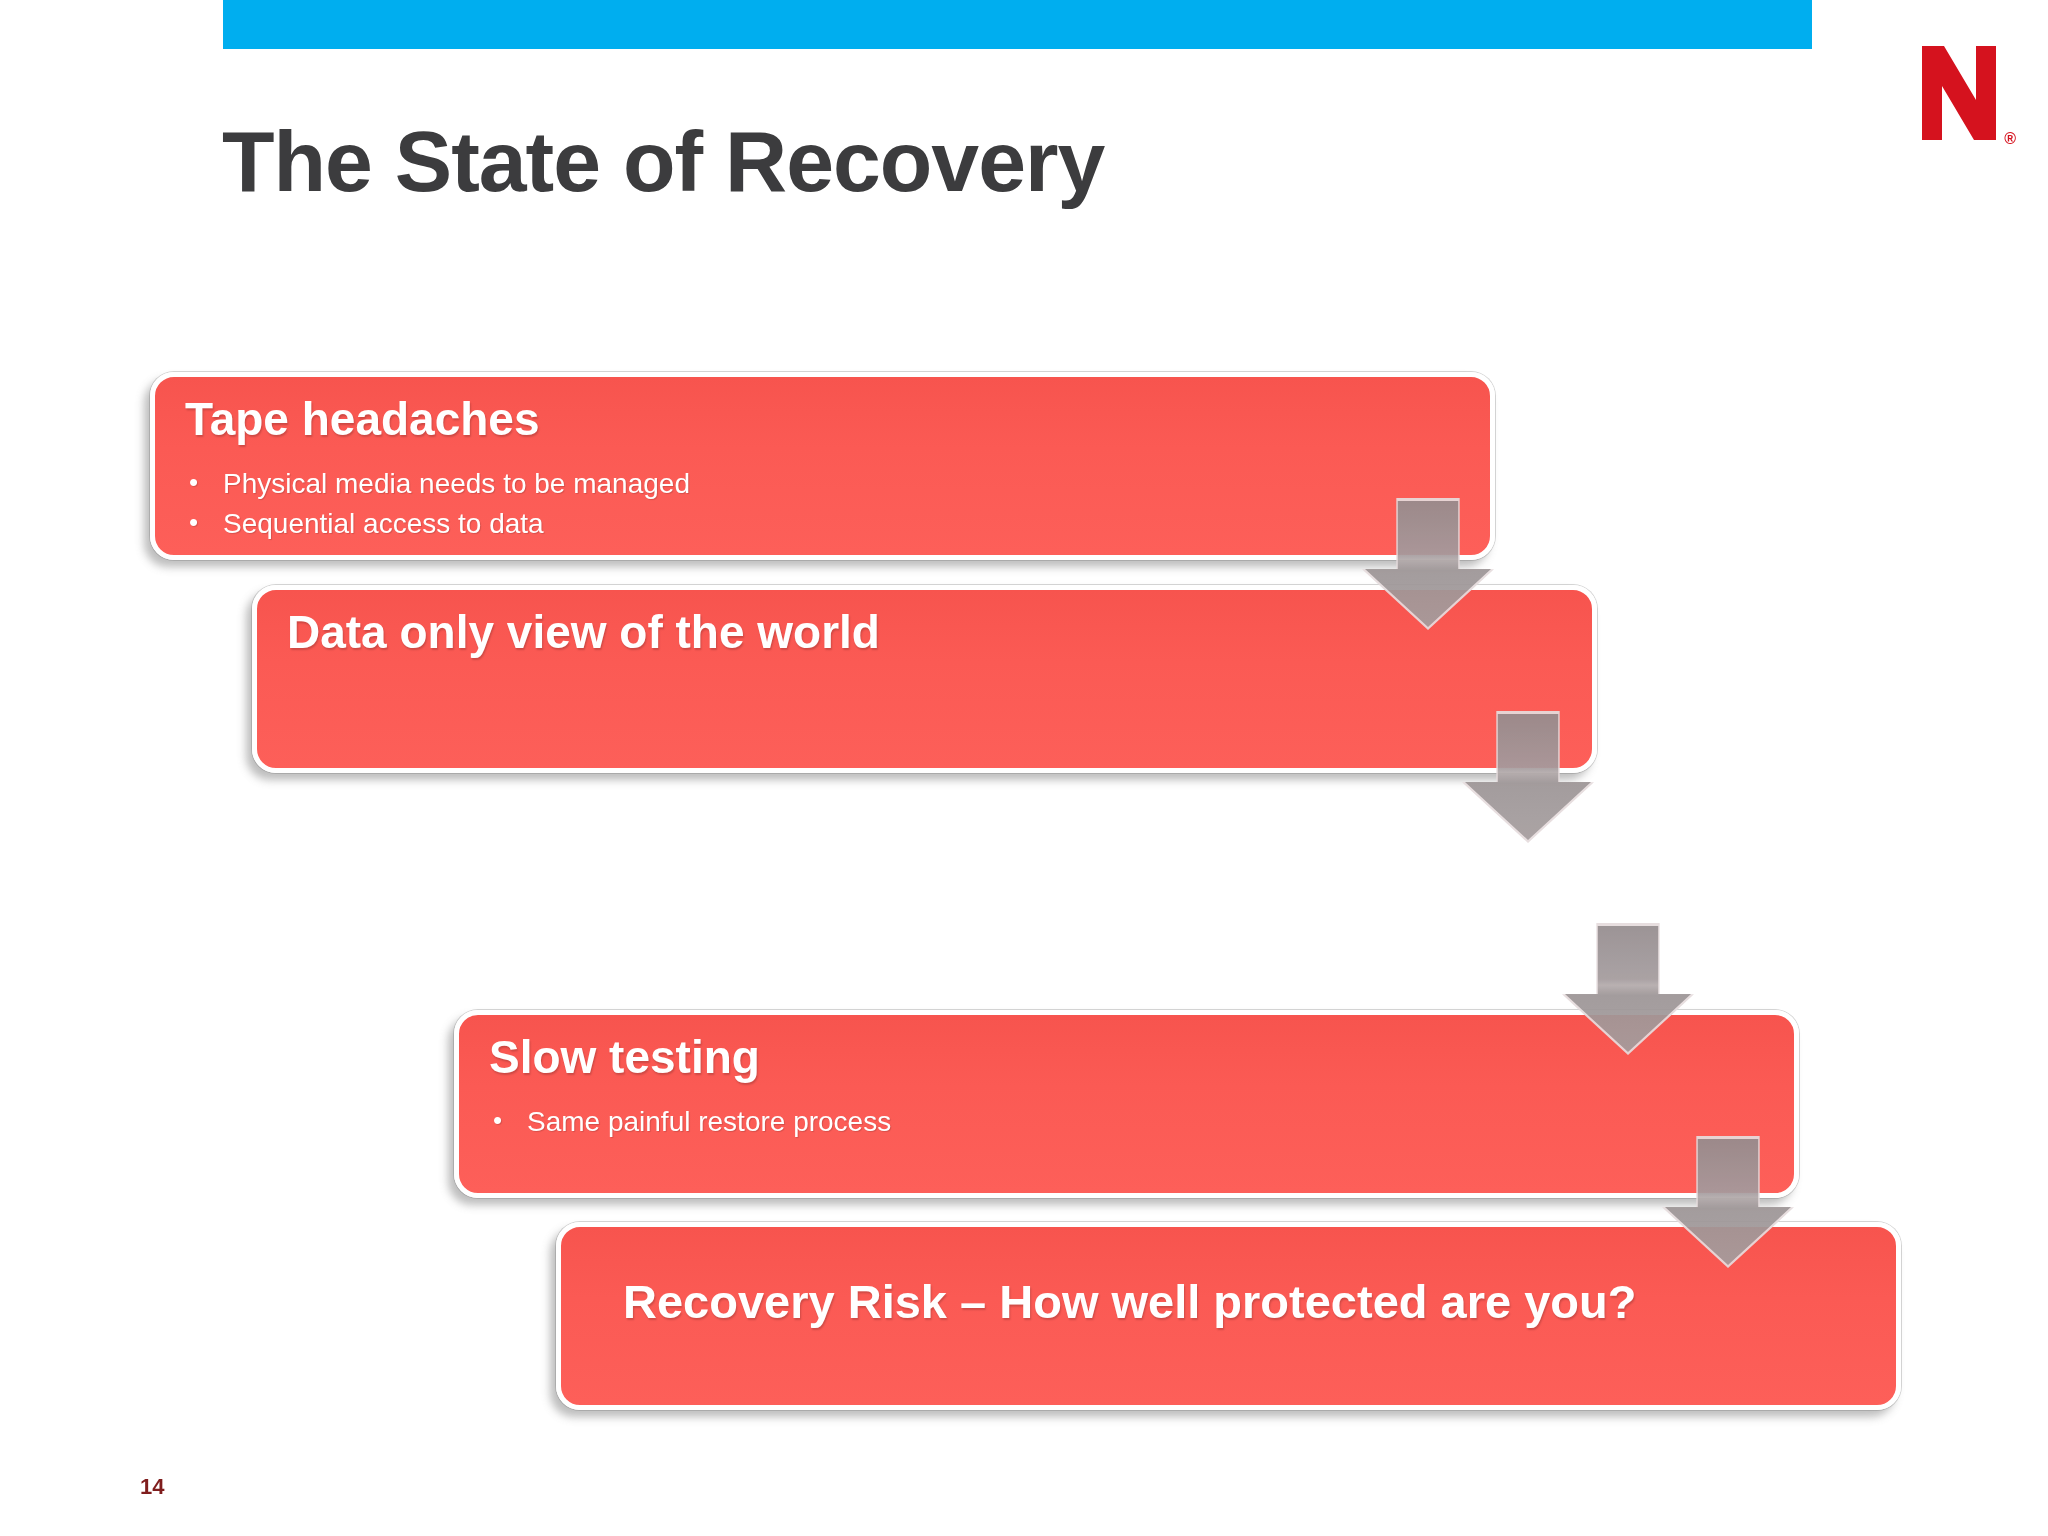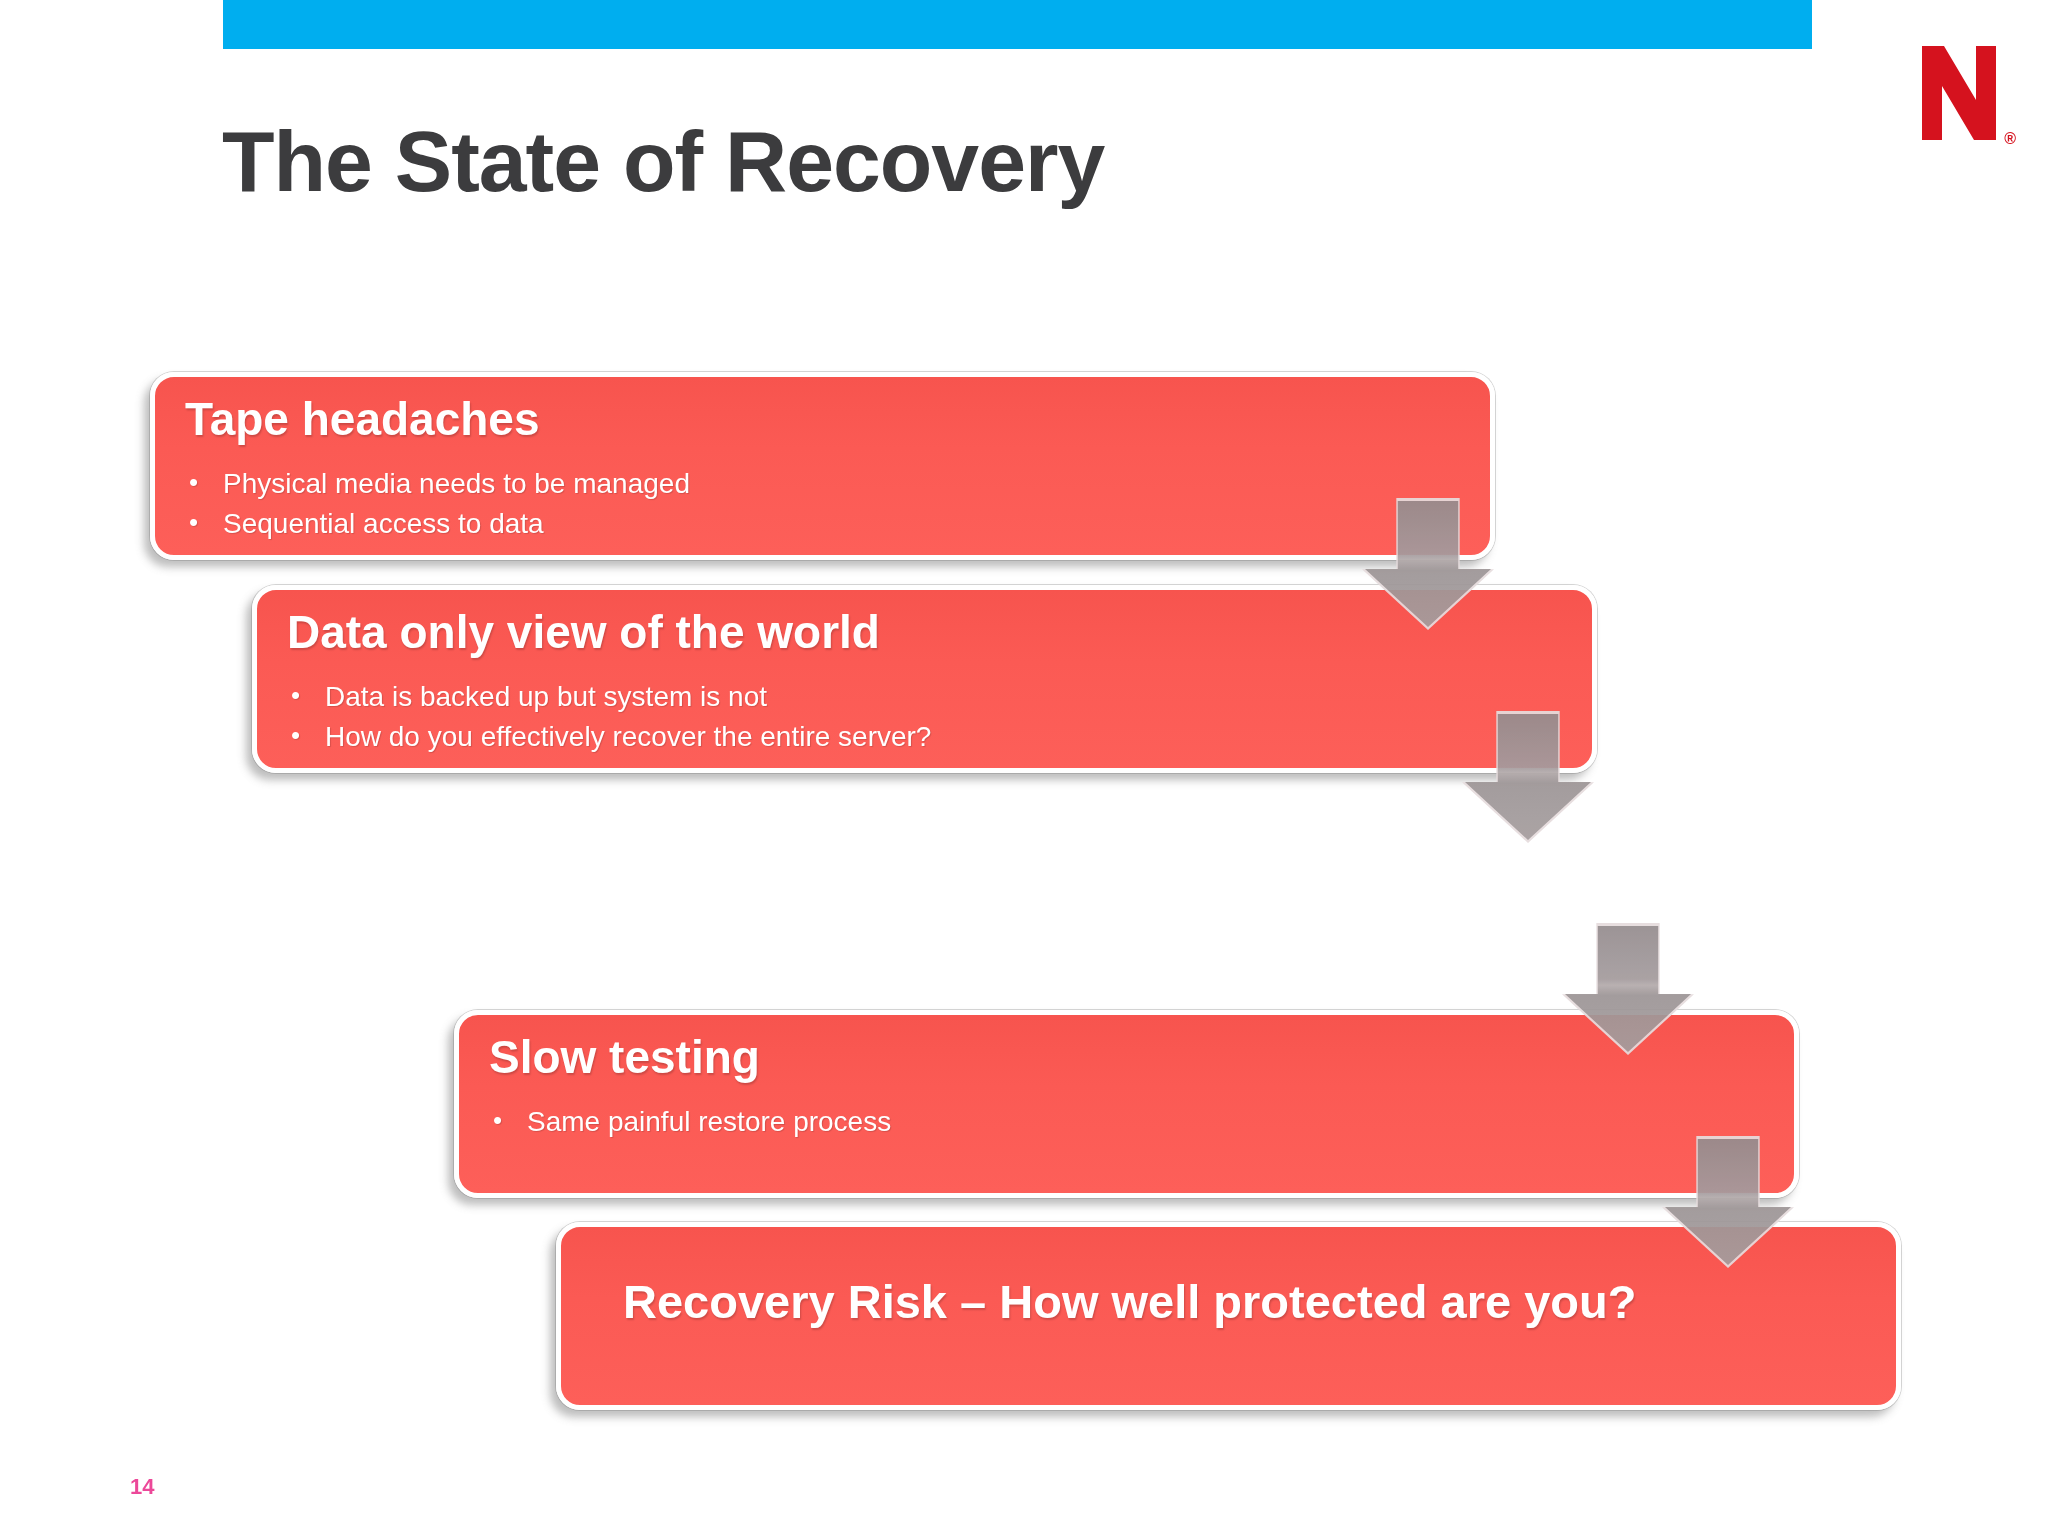--- a/index.html
+++ b/index.html
@@ -117,24 +117,24 @@
     background:linear-gradient(180deg,#958d8f 0%,#a49b9d 42%,#b4abac 47%,#9d9596 55%,#a59d9e 100%);
   }
   .a1{left:1362px;top:498px;}
   .a2{left:1462px;top:711px;}
   .a3{left:1562px;top:923px;}
   .a4{left:1662px;top:1136px;}
 
   
   .page-number{
     position:absolute;
-    left:130px;top:1474px;
+    left:140px;top:1474px;
     font-size:22px;
     font-weight:bold;
-    color:#ec4899;
+    color:#7f1d1d;
   }
   .copyright{
     position:absolute;
     left:224px;top:1468px;
     font-size:30px;
     color:#4d4d4f;
     white-space:pre;
   }
 </style>
 </head>
@@ -156,24 +156,20 @@
   <div class="box b1">
     <div class="box-title">Tape headaches</div>
     <ul>
       <li>Physical media needs to be managed</li>
       <li>Sequential access to data</li>
     </ul>
   </div>
 
   <div class="box b2">
     <div class="box-title">Data only view of the world</div>
-    <ul>
-      <li>Data is backed up but system is not</li>
-      <li>How do you effectively recover the entire server?</li>
-    </ul>
   </div>
 
 
   <div class="box b4">
     <div class="box-title">Slow testing</div>
     <ul>
       <li>Same painful restore process</li>
     </ul>
   </div>
 

